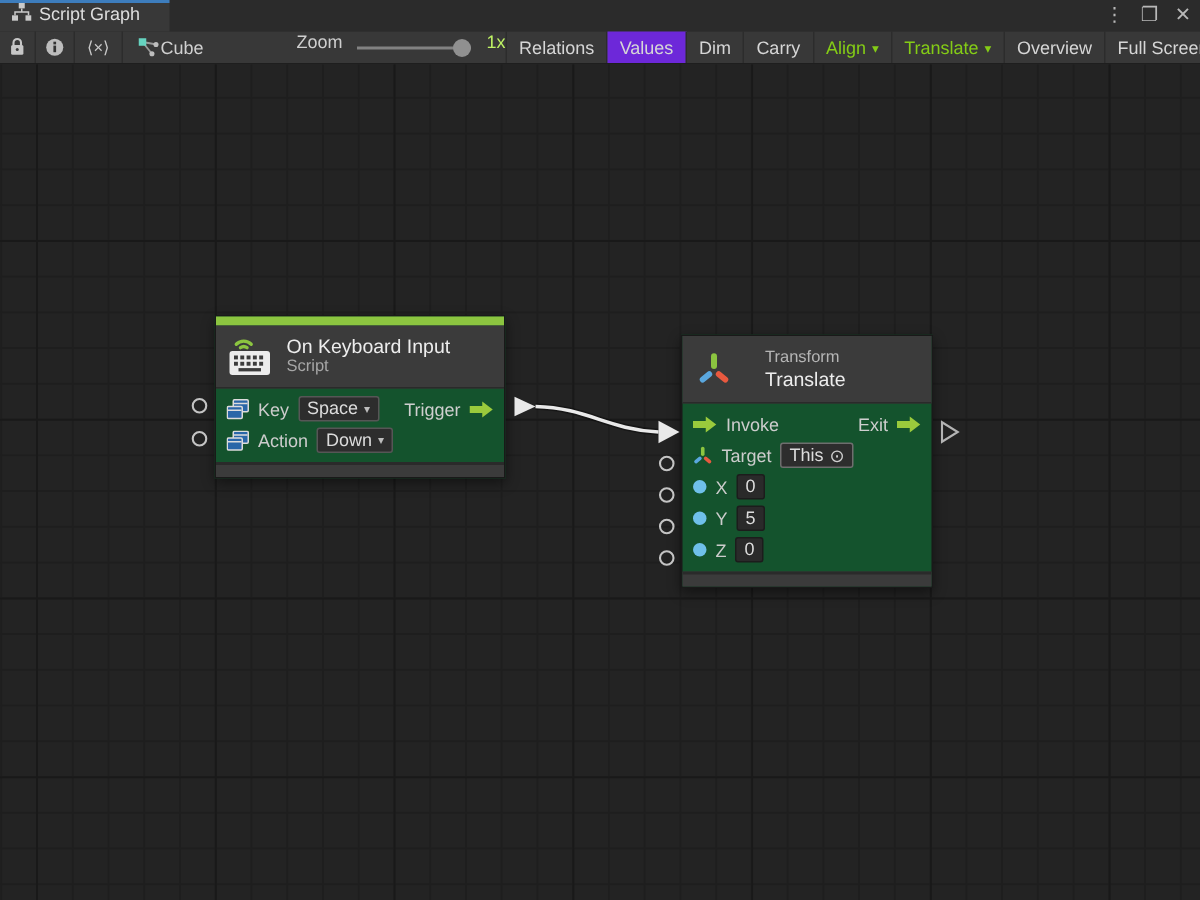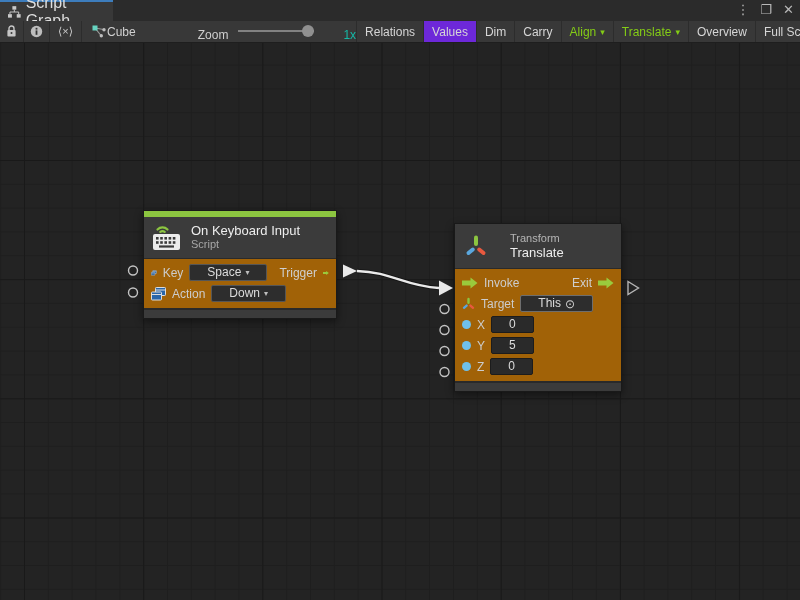--- a/index.html
+++ b/index.html
@@ -14,22 +14,22 @@
 
   
   .tabstrip {
     position:absolute; top:0; left:0; right:0; height:21px;
     background:#2b2b2b;
   }
   .tab {
     position:absolute; left:0; top:0; width:113px; height:21px;
     background:#383838;
     border-top:2px solid #3d7dbd;
-    display:flex; align-items:center; gap:5px; padding-left:8px;
-    color:#dedede; font-size:16px;
+    display:flex; gap:5px; padding-left:8px;
+    color:#dedede; font-size:12px;
   }
   .winctrl {
     position:absolute; right:6px; top:0; height:20px;
     display:flex; align-items:center; gap:11px;
     color:#b8b8b8; font-size:13px;
   }
   .winctrl span { cursor:default; line-height:20px; }
 
   
   .toolbar {
@@ -46,21 +46,21 @@
   }
   .tbtn.icononly { padding:0 6px; }
   .tbtn.wide { width:89px; }
   .tbtn.active { background:#6d28d9; }
   .tbtn.disabled { color:#84cc16; }
   .caret { font-size:9px; margin-left:4px; position:relative; top:0px; }
   .crumb {
     display:flex; align-items:center; gap:0; padding:0 10px;
     color:#d0d0d0;
   }
-  .zoomgroup { display:flex; align-items:flex-end; margin-left:52px; gap:10px; }
+  .zoomgroup { display:flex; align-items:flex-start; margin-left:52px; gap:10px; }
   .slider { position:relative; width:76px; height:22px; }
   .slider .track {
     position:absolute; left:0; right:0; top:10px; height:2px; background:#828282;
   }
   .slider .handle {
     position:absolute; top:5px; right:0px; width:12px; height:12px;
     border-radius:50%; background:#909090;
   }
   .rightbtns { display:flex; margin-left:auto; align-items:stretch; }
   .rightbtns .tbtn:first-child { border-left:1px solid #2c2c2c; }
@@ -78,21 +78,21 @@
       119.2px 119.2px, 119.2px 119.2px,
       23.84px 23.84px, 23.84px 23.84px;
     background-position:
       24px 117px, 24px 117px,
       0.2px 21.6px, 0.2px 21.6px;
   }
 
   
   .node {
     position:absolute;
-    background:#a16207;
+    background:#14532d;
     border:1px solid #191919;
     box-shadow:0 3px 8px rgba(0,0,0,0.45);
   }
   .accent-strip { height:6px; background:#8cc540; }
   .node-header {
     background:#3b3b3b; display:flex; align-items:center; gap:9px;
     padding:6px 10px 7px 8px;
     border-bottom:1px solid #2a2a2a;
   }
   .node-header .ht { display:flex; flex-direction:column; justify-content:center; }
@@ -103,21 +103,21 @@
   .nrow {
     height:21px; display:flex; align-items:center; gap:6px;
     padding:0 7px 0 7px; font-size:12px; color:#cccccc;
   }
   .node-footer {
     height:10px; background:#3b3b3b; border-top:2px solid #2a2a2a;
   }
   .valbox {
     background:#2a2a2a; border:1px solid #1c1c1c; border-radius:2px;
     color:#dcdcdc; font-size:12px; height:17px; line-height:15px;
-    padding:0 17px; display:inline-flex; align-items:center; gap:4px;
+    padding:0 5px; display:inline-flex; align-items:center; gap:4px;
   }
   .valbox.dropdown { border-color:#565656; background:#2d2d2d; }
   .valbox.objref { border-color:#6e6e6e; background:#2d2d2d; }
   .valbox .dcaret { font-size:8px; color:#bdbdbd; }
   .selficon { font-size:12px; color:#cfcfcf; line-height:12px; }
   .spacer { flex:1; }
   .rowlabel-r { color:#cfcfcf; }
   .portdot {
     width:9px; height:9px; border-radius:50%; background:#6fc0ea; flex:0 0 9px;
   }
@@ -180,21 +180,21 @@
       <circle cx="9.3" cy="10.8" r="1.7" fill="#bdbdbd"></circle>
     </svg>
     <span data-interactable="false">Cube</span>
   </div>
   <div class="zoomgroup">
     <span data-interactable="false" style="color:#cfcfcf;">Zoom</span>
     <div class="slider" data-interactable="true">
       <div class="track" data-interactable="false"></div>
       <div class="handle" data-interactable="true"></div>
     </div>
-    <span data-interactable="false" style="color:#14b8a6;margin-left:19px;">1x</span>
+    <span data-interactable="false" style="color:#bef264;">1x</span>
   </div>
   <div class="rightbtns">
     <div class="tbtn" data-interactable="true">
       <span data-interactable="false">Relations</span>
     </div>
     <div class="tbtn active" data-interactable="true">
       <span data-interactable="false">Values</span>
     </div>
     <div class="tbtn" data-interactable="true">
       <span data-interactable="false">Dim</span>

